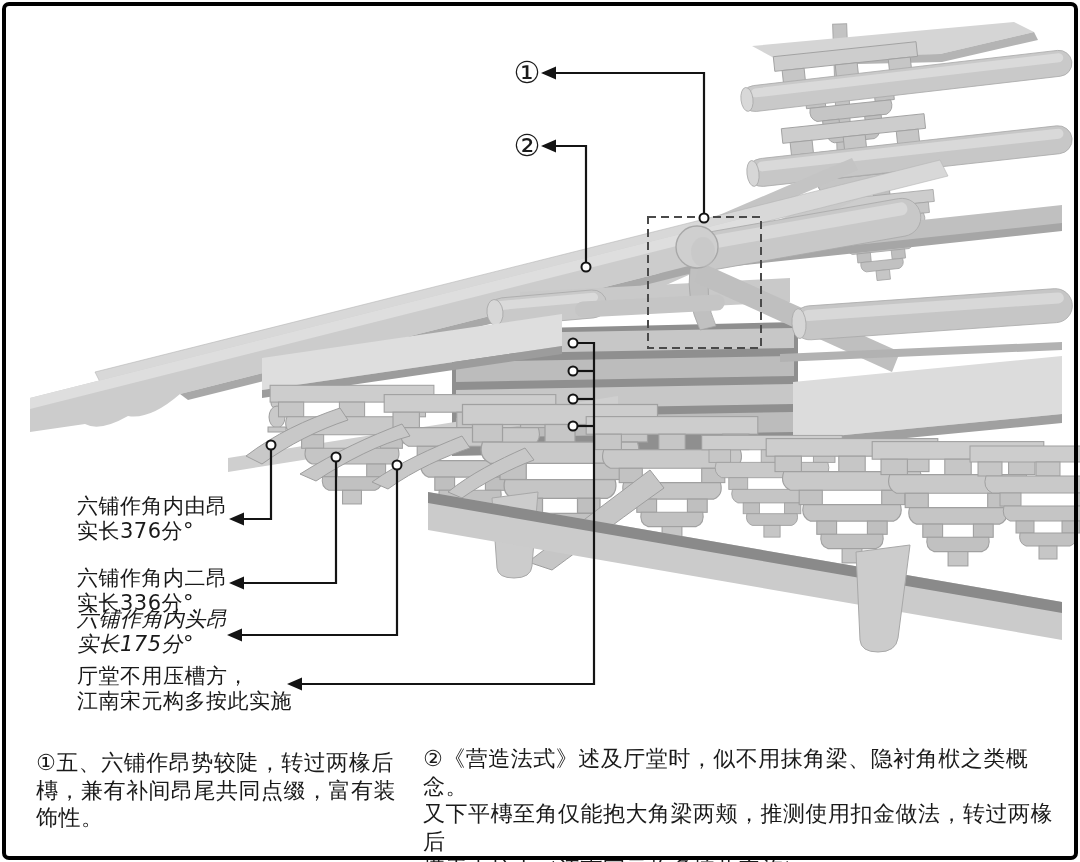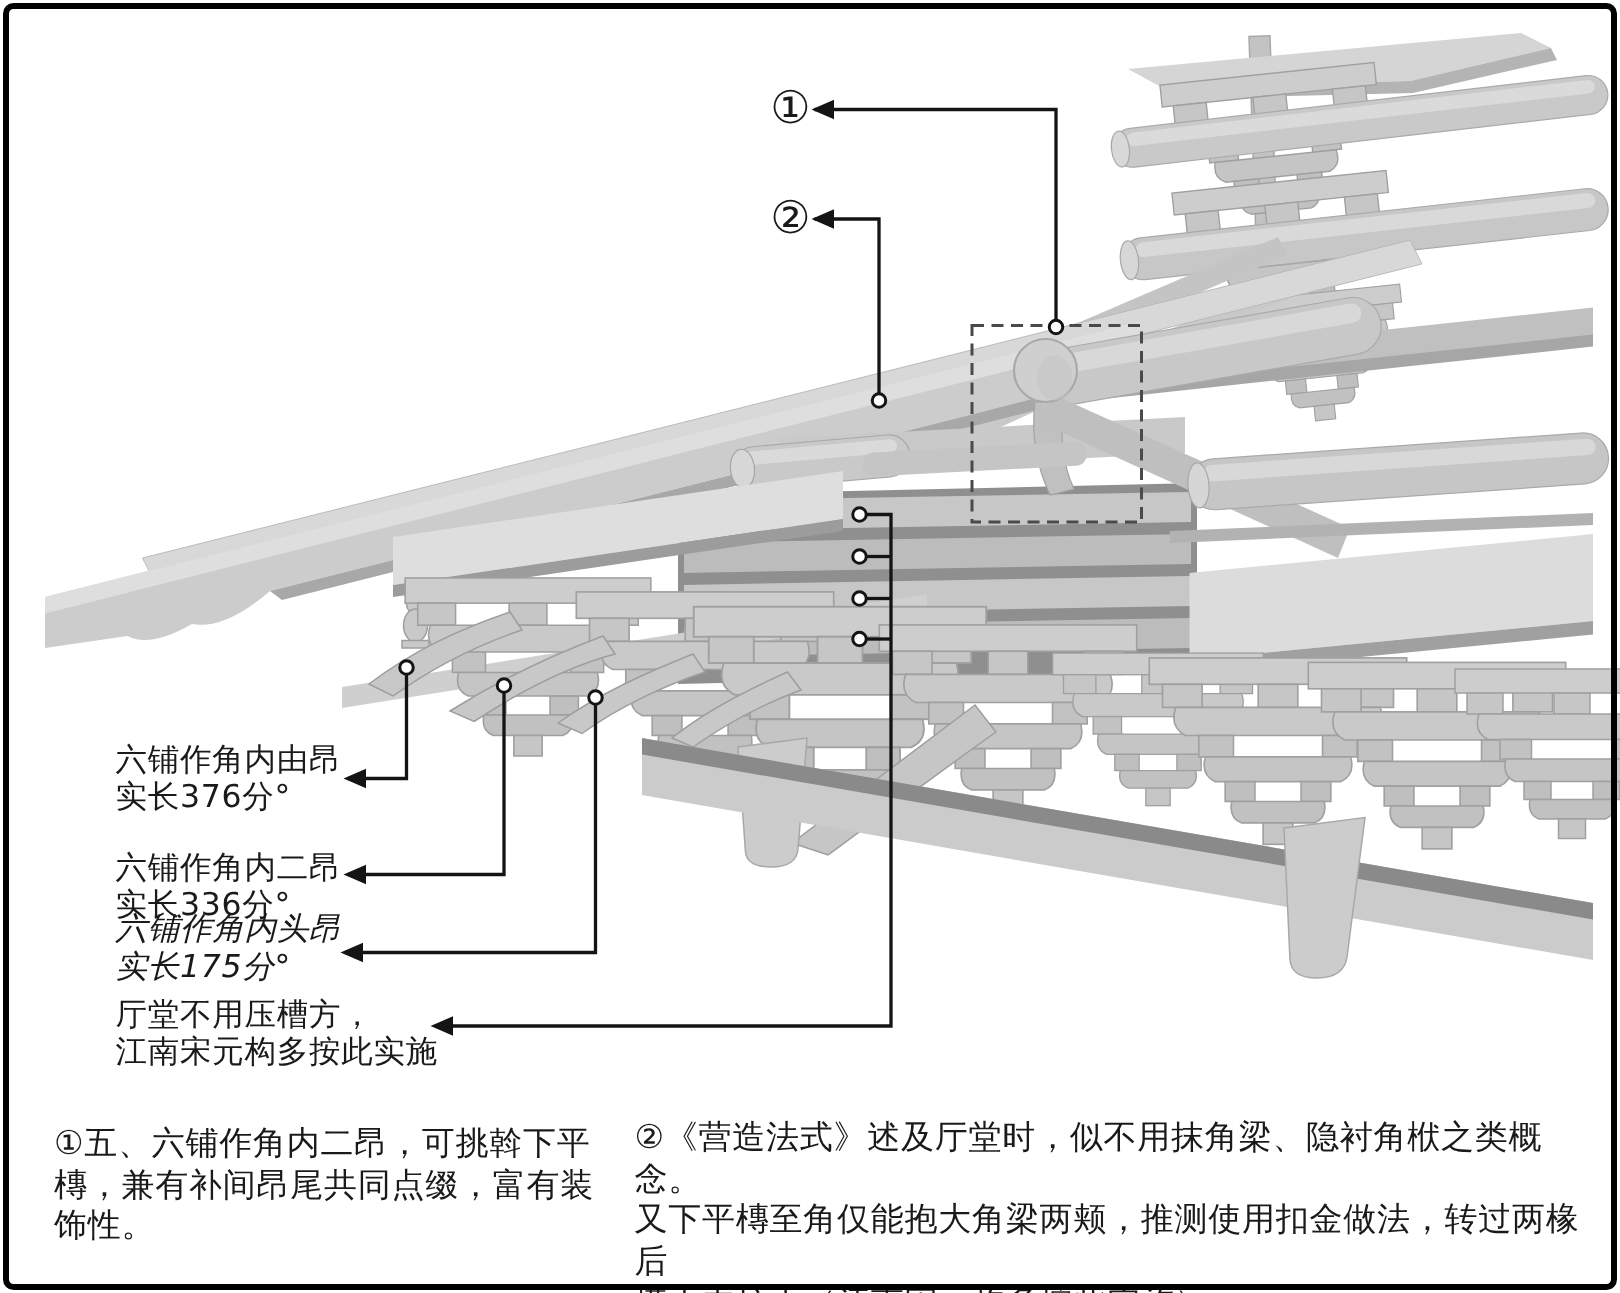--- a/index.html
+++ b/index.html
@@ -179,20 +179,20 @@
 
 <div class="txt plabel" style="left:77px;top:494px;">六铺作角内由昂
 实长376分°</div>
 <div class="txt plabel" style="left:77px;top:556px;margin-top:10px;">六铺作角内二昂
 实长336分°</div>
 <div class="txt plabel" style="left:77px;top:607px;font-style:italic;">六铺作角内头昂
 实长175分°</div>
 <div class="txt plabel" style="left:77px;top:664px;">厅堂不用压槽方，
 江南宋元构多按此实施</div>
 
-<div class="txt note" style="left:36px;top:749px;width:392px;">①五、六铺作角内二昂，可挑斡下平
+<div class="txt note" style="left:36px;top:749px;width:392px;">①五、六铺作昂势较陡，转过两椽后
 槫，兼有补间昂尾共同点缀，富有装
 饰性。</div>
 <div class="txt note" style="left:423px;top:745px;width:648px;">②《营造法式》述及厅堂时，似不用抹角梁、隐衬角栿之类概念。
 又下平槫至角仅能抱大角梁两颊，推测使用扣金做法，转过两椽后
 搭于内柱上（江南宋元构多按此实施）。</div>
 
 <div class="frame"></div>
 
 </body></html>

